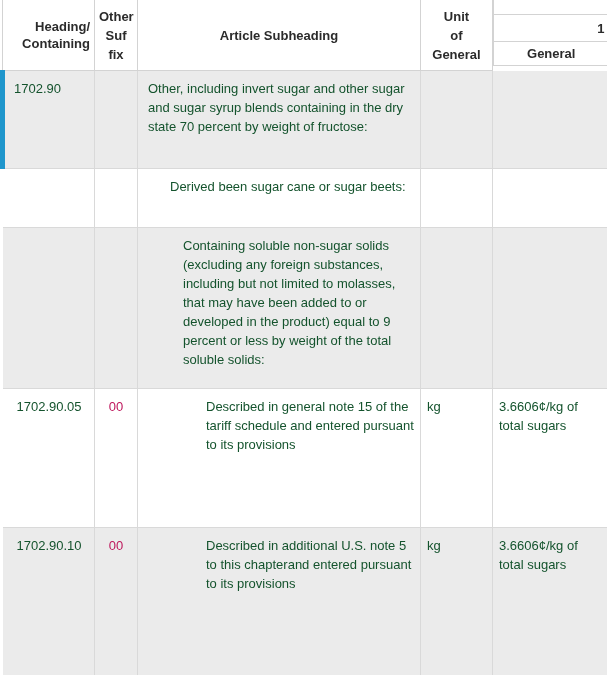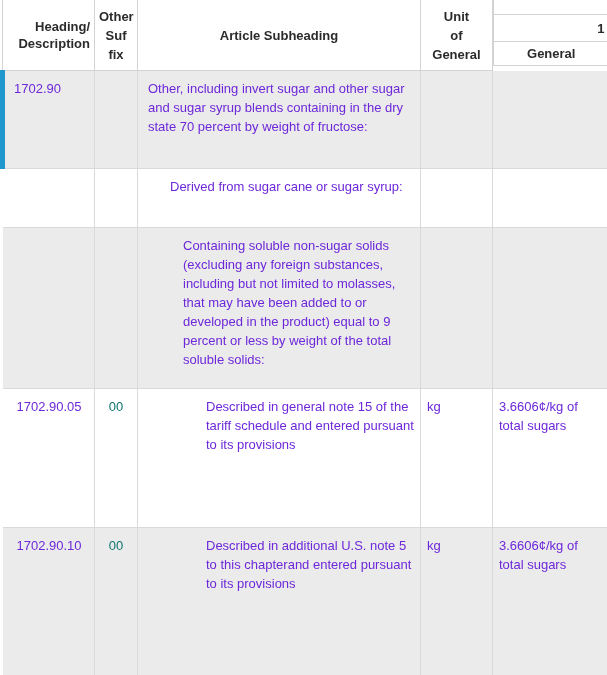--- a/index.html
+++ b/index.html
@@ -73,39 +73,39 @@
 
   
   tbody td {
     border-left: 1px solid #d9d9d9;
     border-right: 1px solid #d9d9d9;
     border-bottom: 1px solid #d9d9d9;
     vertical-align: top;
     padding: 8px 6px 6px 6px;
     font-size: 13px;
     line-height: 19px;
-    color: #6d28d9;
+    color: #14532d;
   }
   tbody tr.shade td { background: #ebebeb; }
   tbody tr.plain td { background: #ffffff; }
 
   td.cell-heading {
     padding-left: 14px;
     white-space: nowrap;
     border-left: none;
   }
   tbody tr.accent td.cell-heading {
     border-left: 5px solid #1f96cc;
     padding-left: 9px;
   }
   td.cell-stat {
     text-align: center;
     color: #3c7fc0;
   }
-  td.cell-stat a { color: #0f766e; text-decoration: none; }
+  td.cell-stat a { color: #be185d; text-decoration: none; }
   td.cell-article { }
   td.cell-unit { }
   td.cell-rates { border-right: none; }
 
   .indent-0 { padding-left: 10px; }
   .indent-1 { padding-left: 32px; }
   .indent-2 { padding-left: 45px; }
   .indent-3 { padding-left: 68px; }
 
   .article-text { display: block; }
@@ -125,21 +125,21 @@
     <col class="c-stat">
     <col class="c-article">
     <col class="c-unit">
     <col class="c-rates">
   </colgroup>
 
   <thead>
     <tr>
       <th class="h-heading" rowspan="1">
         <span>Heading/</span><br>
-        <span>Description</span>
+        <span>Containing</span>
       </th>
       <th class="h-stat">
         <span>Other</span><br>
         <span>Suf</span><br>
         <span>fix</span>
       </th>
       <th class="h-article">Article Subheading</th>
       <th class="h-unit">
         <span>Unit</span><br>
         <span>of</span><br>
@@ -170,21 +170,21 @@
         <td class="cell-article indent-0">
           <span class="article-text"><span>Other, including invert sugar and other sugar and sugar syrup blends containing in the dry state 70 percent by weight of fructose:</span></span>
         </td>
         <td class="cell-unit"></td>
         <td class="cell-rates"></td>
       </tr>
       <tr class="plain r2">
         <td class="cell-heading"></td>
         <td class="cell-stat"></td>
         <td class="cell-article indent-1">
-          <span class="article-text"><span>Derived from sugar cane or sugar syrup:</span></span>
+          <span class="article-text"><span>Derived been sugar cane or sugar beets:</span></span>
         </td>
         <td class="cell-unit"></td>
         <td class="cell-rates"></td>
       </tr>
       <tr class="shade r3">
         <td class="cell-heading"></td>
         <td class="cell-stat"></td>
         <td class="cell-article indent-2">
           <span class="article-text"><span>Containing soluble non-sugar solids (excluding any foreign substances, including but not limited to molasses, that may have been added to or developed in the product) equal to 9 percent or less by weight of the total soluble solids:</span></span>
         </td>

